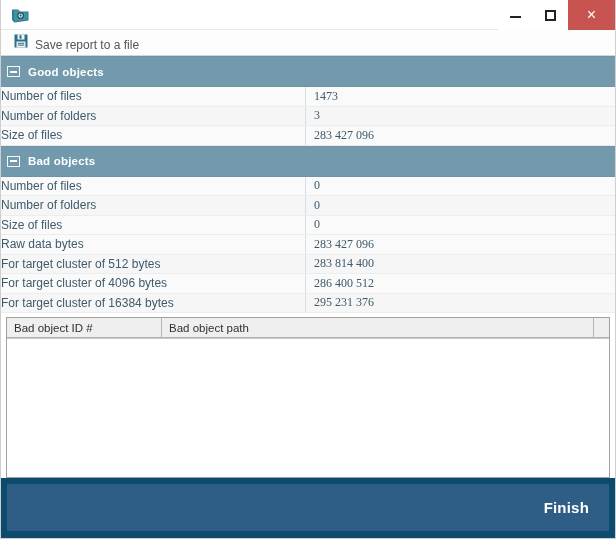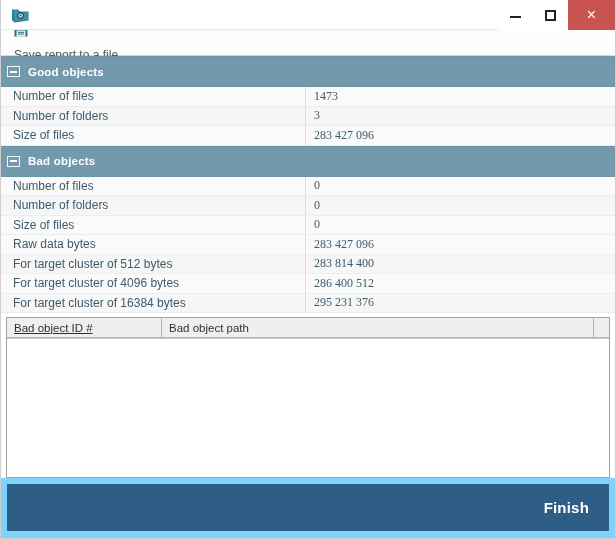--- a/index.html
+++ b/index.html
@@ -85,25 +85,24 @@
     height: 26px;
     min-height: 26px;
     background: #fdfdfd;
     display: flex;
     align-items: center;
     padding-left: 9px;
     border-bottom: 1px solid #d6d6d6;
   }
   .tb-item {
     display: flex;
-    align-items: flex-start;
+    align-items: flex-end;
     gap: 7px;
     cursor: default;
     padding: 2px 4px;
-    flex-direction: column;
   }
   .tb-label {
     font-size: 12px;
     color: #555;
   }
 
   
   .content {
     flex: 1 1 auto;
     display: flex;
@@ -150,21 +149,21 @@
     align-items: center;
     font-size: 12px;
     color: #3e5a6b;
     border-bottom: 1px solid #ededed;
     background: #fafafa;
   }
   .prop-row:nth-child(even) { background: #f6f6f6; }
   .prop-name {
     width: 305px;
     min-width: 305px;
-    padding-left: 12px;
+    padding-left: 0;
     border-right: 1px solid #d7dfe4;
     height: 100%;
     display: flex; align-items: center;
     overflow: hidden; white-space: nowrap;
   }
   .prop-val {
     padding-left: 8px;
     height: 100%;
     display: flex; align-items: center;
     overflow: hidden; white-space: nowrap; font-family: Liberation Serif, serif;
@@ -193,35 +192,35 @@
     border-right: 1px solid #b4b4b4;
     border-bottom: 1px solid #b4b4b4;
     display: flex; align-items: center;
     padding-left: 7px;
     font-size: 11.5px;
     color: #303030;
     cursor: default;
     white-space: nowrap;
     overflow: hidden;
   }
-  .lv-col.c1 { width: 155px; min-width: 155px; text-decoration: underline; }
+  .lv-col.c1 { width: 155px; min-width: 155px; }
   .lv-col.c2 { width: 432px; min-width: 432px; }
   .lv-col.cstub { flex: 1 1 auto; border-right: none; }
   .lv-body {
     flex: 1 1 auto;
     background: #ffffff;
     min-height: 0;
   }
 
   
   .footer {
     height: 60px;
     min-height: 60px;
     padding: 6px 6px 7px 6px;
-    background: #7dd3fc;
+    background: #0c4a6e;
     display: flex;
   }
   .finish-bar {
     flex: 1 1 auto;
     background: #2e5d86;
     display: flex;
     align-items: center;
     justify-content: flex-end;
     padding-right: 20px;
   }

